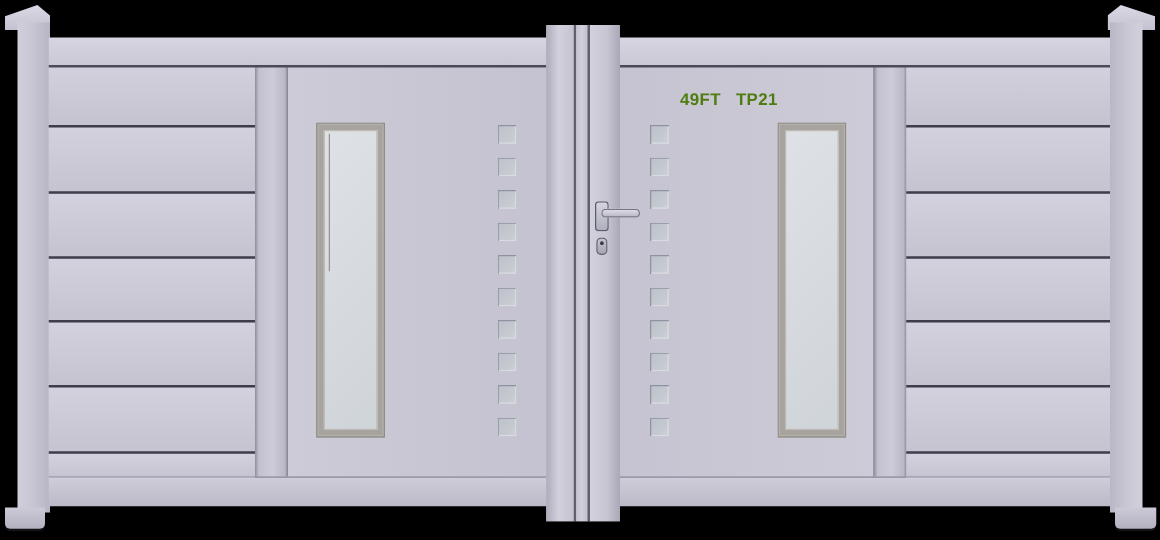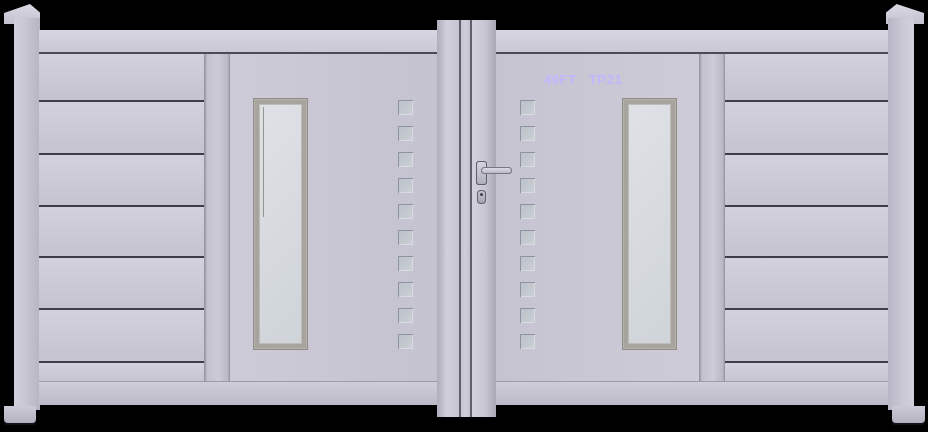--- a/index.html
+++ b/index.html
@@ -64,21 +64,21 @@
   .handle-lever{width:31px;height:7px;border-radius:4px;
     background:linear-gradient(180deg,#e2e1ea,#b4b3c1);
     box-shadow:inset 0 0 0 1px #787685;}
   .lock-cyl{width:9px;height:14px;border-radius:4px;
     background:linear-gradient(180deg,#c8c7d3,#a2a1af);
     box-shadow:inset 0 0 0 1px #62626e;}
   .lock-cyl:before{content:"";position:absolute;left:3px;top:3px;width:3px;height:3px;
     border-radius:50%;background:#3a3a44;}
 
   
-  .model-label{color:#c4b5fd;font-size:13.5px;font-weight:600;letter-spacing:.3px;white-space:nowrap;}
+  .model-label{color:#4d7c0f;font-size:13.5px;font-weight:600;letter-spacing:.3px;white-space:nowrap;}
   .model-label .part2{margin-left:12px;}
 </style>
 </head>
 <body>
 
 <div class="stage">
 
   <div class="abs post-cap" style="left:4px;top:4px;width:36px;height:20px;"></div>
   <div class="abs post" style="left:14px;top:18px;width:26px;height:392px;"></div>
   <div class="abs post-foot" style="left:4px;top:406px;width:32px;height:17px;"></div>

